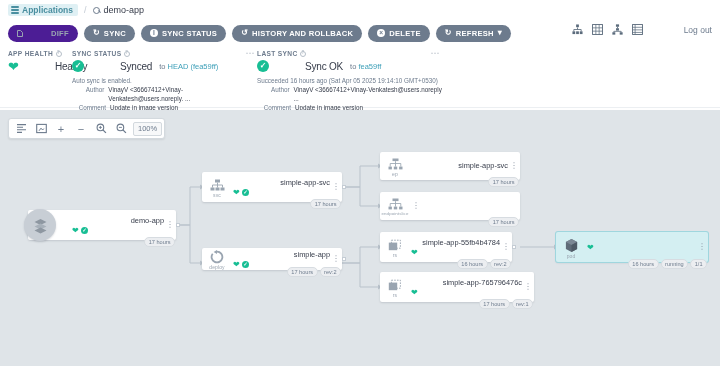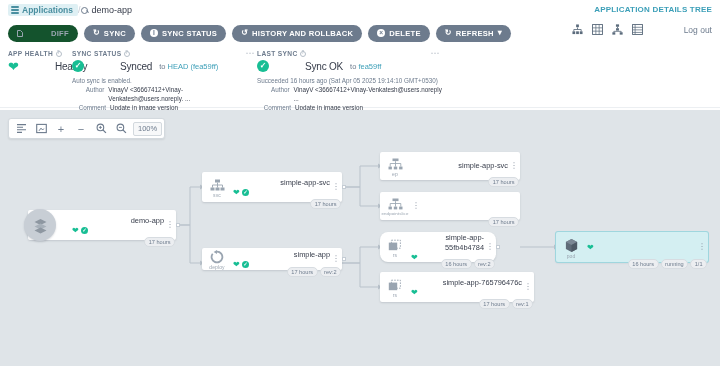--- a/index.html
+++ b/index.html
@@ -8,21 +8,21 @@
     width:720px; height:366px;
     font-family:"Liberation Sans", sans-serif;
     background:#fff; color:#363c4a;
     overflow:hidden; position:relative;
     font-size:9px;
   }
 
   
   .breadcrumb-bar{
     height:20px; display:flex; align-items:center;
-    padding:0 8px; gap:0; background:#fff;
+    padding:0 8px; gap:6px; background:#fff;
   }
   .crumb-app{
     display:flex; align-items:center; gap:3px;
     background:#dff0f4; color:#4a8fa0;
     padding:1px 5px 1px 3px; border-radius:2px;
     font-size:8.5px; font-weight:600;
   }
   .crumb-sep{ color:#c3cbd4; font-size:9px; }
   .crumb-cur{ display:flex; align-items:center; gap:4px; font-size:9px; color:#363c4a; }
   .mag{ width:7px;height:7px;border:1.1px solid #6d7b8d;border-radius:50%;
@@ -40,21 +40,21 @@
     height:26px; display:flex; align-items:center; gap:6px;
     padding:0 8px; background:#fff; position:relative;
   }
   .btn{
     display:flex; align-items:center; gap:4px;
     background:#6d7b8d; color:#fff;
     border-radius:11px; height:17px; padding:0 9px;
     font-size:7.6px; font-weight:700; letter-spacing:.25px;
     white-space:nowrap; cursor:pointer; text-transform:uppercase;
   }
-  .btn.disabled{ background:#14532d; color:#9aa5b1;gap:28px; }
+  .btn.disabled{ background:#4c1d95; color:#9aa5b1;gap:28px; }
   .btn .gl{ font-size:8px; line-height:1; }
   .circ-i{
     width:8px;height:8px;border-radius:50%;background:#fff;color:#6d7b8d;
     font-size:6.5px;font-weight:700;display:flex;align-items:center;justify-content:center;
     line-height:1;
   }
   .app-details-tree{
     position:absolute; right:8px; top:-15px;
     font-size:8px; font-weight:700; color:#3c9fb8; letter-spacing:.2px;
   }
@@ -215,21 +215,20 @@
     <span class="circ-i">×</span>
     <span>DELETE</span>
   </div>
 
   <div class="btn">
     <span class="gl">↻</span>
     <span>REFRESH</span>
     <span class="gl">▾</span>
   </div>
 
-  <div class="app-details-tree">APPLICATION DETAILS TREE</div>
 
   <div class="view-icons">
     <svg class="vi" viewBox="0 0 12 12">
       <rect x="4.5" y="0.5" width="3" height="3" fill="#5b6b7c"></rect>
       <rect x="0.5" y="8" width="3" height="3" fill="#5b6b7c"></rect>
       <rect x="4.5" y="8" width="3" height="3" fill="#5b6b7c"></rect>
       <rect x="8.5" y="8" width="3" height="3" fill="#5b6b7c"></rect>
       <path d="M6 3.8v2.2M2 8V6h8v2" fill="none" stroke="#5b6b7c" stroke-width="0.9"></path>
     </svg>
     <svg class="vi" viewBox="0 0 12 12">
@@ -480,21 +479,21 @@
         <path d="M7.5 3.2v2.3M2.2 8.6V5.5h10.6v3.1M7.5 5.5v3.1" stroke="#9aa5b1" stroke-width="0.85" fill="none"></path>
       </svg>
       <span class="kind" style="font-size:4.4px">endpointslice</span>
     </div>
     <div class="node-kebab">⋮</div>
     <div class="pills">
       <span class="pill">17 hours</span>
     </div>
   </div>
 
-  <div class="node" style="left:380px; top:122px; width:116px; height:30px;border-radius:8px;">
+  <div class="node" style="left:380px; top:122px; width:132px; height:30px;">
     <div class="node-ico">
       <svg width="15" height="13" viewBox="0 0 15 13">
         <rect x="3.4" y="1.2" width="9" height="8" fill="none" stroke="#9aa5b1" stroke-width="0.9" stroke-dasharray="1.6 1.2"></rect>
         <rect x="0.8" y="3.6" width="8.4" height="7.6" fill="#9aa5b1"></rect>
       </svg>
       <span class="kind">rs</span>
     </div>
     <div class="node-body">
       <div class="node-title">simple-app-55fb4b4784</div>
       <div class="node-badges">

